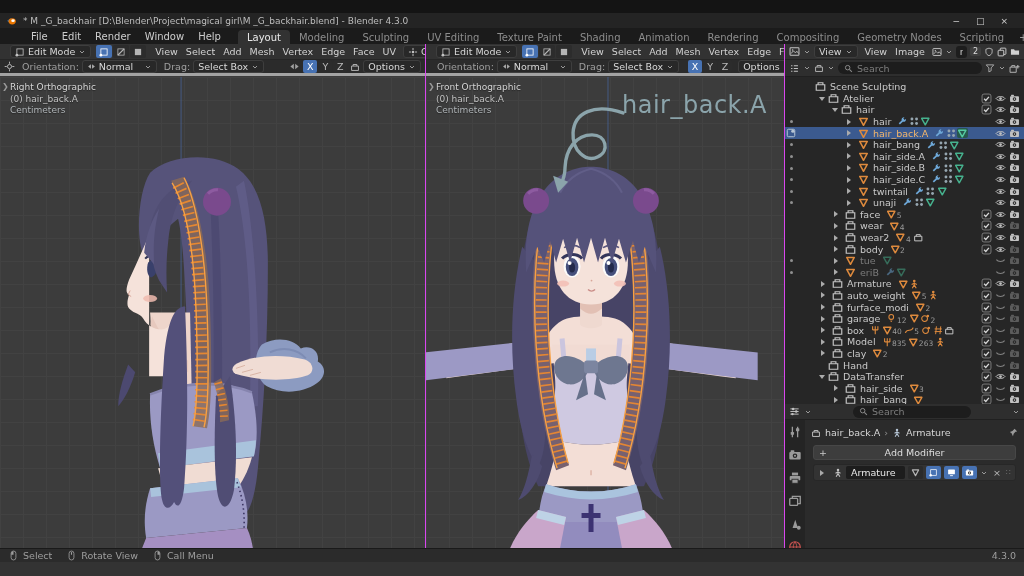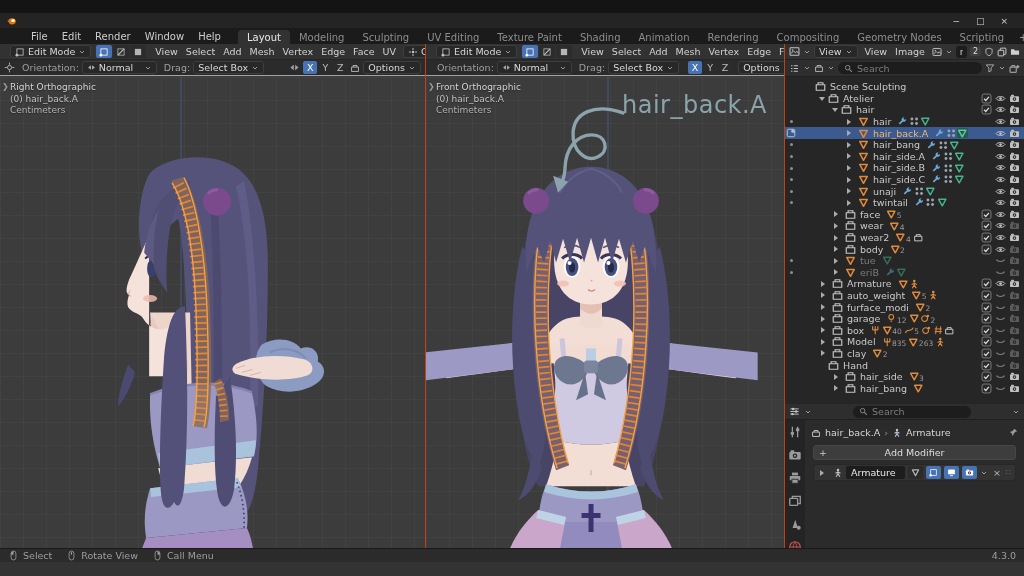--- a/index.html
+++ b/index.html
@@ -28,30 +28,30 @@
   .mb-item{padding:0 7px;color:#cdcdcd}
   .tabs{display:flex;margin-left:10px;align-items:flex-end;height:16px}
   .tab{padding:2px 9px 1px;color:#8d8d8d;border-radius:4px 4px 0 0;white-space:nowrap}
   .tab.active{background:#323232;color:#e9e9e9}
   .tab.plus{color:#9a9a9a;padding:2px 6px 1px}
   .tb-right{margin-left:auto;display:flex;align-items:center;gap:3px;padding-right:2px;color:#c9c9c9}
   .tb-group{display:flex;align-items:center;gap:3px;background:#242424;border-radius:3px;padding:1px 4px;height:13px}
   .chip{background:#3f3f3f;border-radius:2px;padding:0 3px;font-size:8px;color:#ddd}
 
   
-  .workspace{position:absolute;top:44px;left:0;width:1024px;height:504px;background:#c2410c}
+  .workspace{position:absolute;top:44px;left:0;width:1024px;height:504px;background:#d946ef}
   .vp{position:absolute;top:0;height:504px;overflow:hidden;background:#3c3c3c}
   .vp-left{left:0;width:425px}
   .vp-right{left:426px;width:358px}
   .side{position:absolute;top:0;left:785px;width:239px;height:504px;background:#2a2a2a;overflow:hidden}
 
   
   .vh,.vt{display:flex;align-items:center;gap:3px;height:16px;padding:0 4px;white-space:nowrap;overflow:hidden}
   .vh{background:#323232;border-bottom:1px solid #262626;color:#d6d6d6}
-  .vt{background:#2b2b2b;border-bottom:1px solid #a3a3a3;color:#c6c6c6}
+  .vt{background:#2b2b2b;border-bottom:3px solid #a3a3a3;color:#c6c6c6}
   .pill{display:flex;align-items:center;gap:3px;background:#282828;border:1px solid #3e3e3e;
         border-radius:3px;height:13px;padding:0 4px;color:#d8d8d8}
   .vh-menu{padding:0 4px;color:#d2d2d2}
   .selmode{display:flex;gap:1px;margin:0 2px}
   .sm{width:16px;height:13px;background:#2c2c2c;border-radius:2px;display:flex;align-items:center;justify-content:center;color:#b5b5b5}
   .sm.on{background:#4772b3;color:#fff}
   .lab{color:#9f9f9f;margin-left:4px}
   .spacer{flex:1}
   .axes{display:flex;gap:1px}
   .ax{width:14px;height:13px;background:#2c2c2c;border-radius:2px;text-align:center;line-height:13px;color:#bbb}
@@ -307,20 +307,21 @@
     </symbol>
 </svg>
 
 <div id="app">
   <div class="strip-top"></div>
 
   <div class="titlebar">
     <svg class="i11">
         <use href="#i-blender"></use>
       </svg>
+    <span>* M _G_backhair [D:\Blender\Project\magical girl\M _G_backhair.blend] - Blender 4.3.0</span>
     <span class="winbtns">
       <span>−</span>
       <span>□</span>
       <span>×</span>
     </span>
   </div>
 
   <div class="menubar">
     <svg class="i11" style="margin:0 2px">
         <use href="#i-blender"></use>
@@ -1118,21 +1119,21 @@
 
           <div class="orow" style="--i: 3;">
             <span class="odot"></span>
 
             <span class="oind"></span>
             <span class="oarr r"></span>
 
             <svg class="oicon c-mesh">
                 <use href="#i-tri"></use>
               </svg>
-            <span class="olbl">unaji</span>
+            <span class="olbl">twintail</span>
             <span class="obadges">
               <svg class="b b-wrench">
                   <use href="#i-wrench"></use>
                 </svg>
 
               <svg class="b b-nodes">
                   <use href="#i-nodes"></use>
                 </svg>
 
               <svg class="b b-tri">
@@ -1155,21 +1156,21 @@
 
           <div class="orow" style="--i: 3;">
             <span class="odot"></span>
 
             <span class="oind"></span>
             <span class="oarr r"></span>
 
             <svg class="oicon c-mesh">
                 <use href="#i-tri"></use>
               </svg>
-            <span class="olbl">twintail</span>
+            <span class="olbl">unaji</span>
             <span class="obadges">
               <svg class="b b-wrench">
                   <use href="#i-wrench"></use>
                 </svg>
 
               <svg class="b b-nodes">
                   <use href="#i-nodes"></use>
                 </svg>
 
               <svg class="b b-tri">
@@ -1688,20 +1689,46 @@
               <svg class="r half">
                   <use href="#i-eyec"></use>
                 </svg>
 
               <svg class="r dim">
                   <use href="#i-cam"></use>
                 </svg>
             </span>
           </div>
 
+          <div class="orow" style="--i: 1;">
+
+            <span class="oind"></span>
+
+            <span class="oarr d"></span>
+
+            <svg class="oicon c-col">
+                <use href="#i-col"></use>
+              </svg>
+
+            <span class="olbl">DataTransfer</span>
+            <span class="obadges"></span>
+            <span class="oright">
+              <svg class="r">
+                  <use href="#i-chk"></use>
+                </svg>
+              <svg class="r">
+                  <use href="#i-eye"></use>
+                </svg>
+
+              <svg class="r">
+                  <use href="#i-cam"></use>
+                </svg>
+
+            </span>
+          </div>
 
           <div class="orow" style="--i: 2;">
 
             <span class="oind"></span>
             <span class="oarr r"></span>
 
             <svg class="oicon c-col">
                 <use href="#i-col"></use>
               </svg>
 

